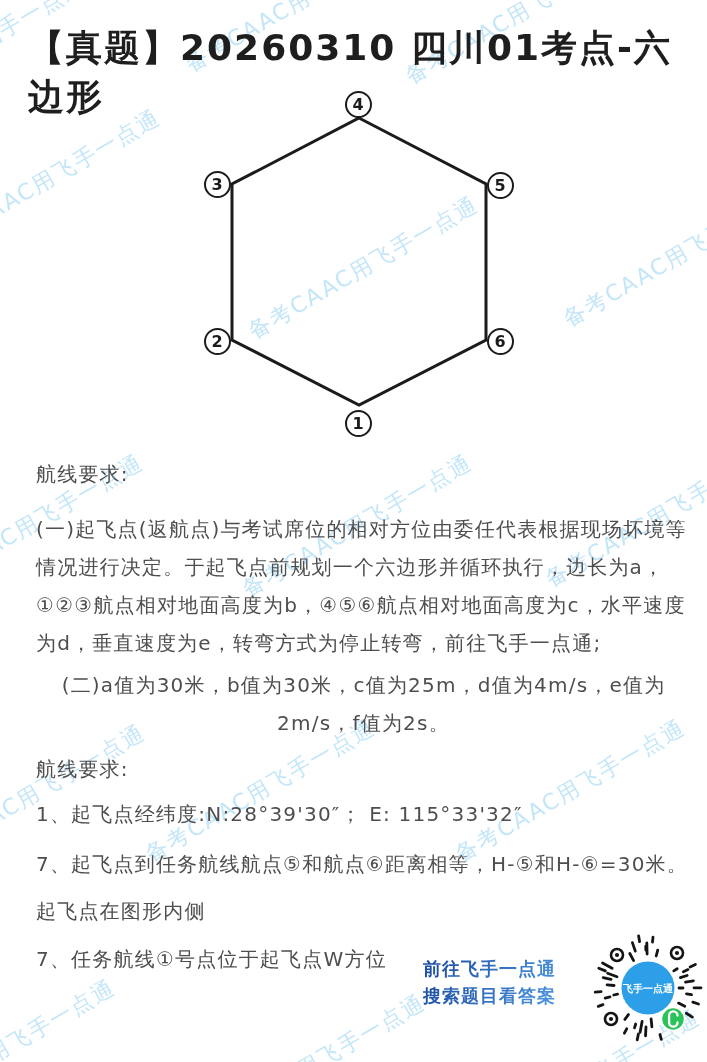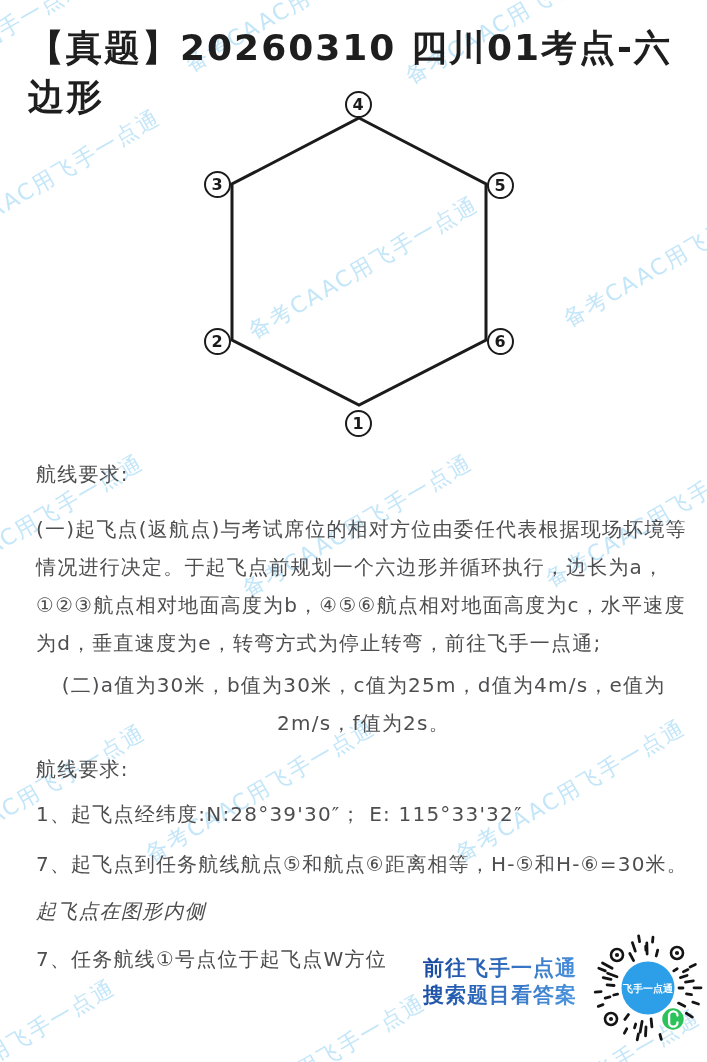--- a/index.html
+++ b/index.html
@@ -38,25 +38,25 @@
     color:var(--body-color,#4e4e50);
     font-size:20px;line-height:38px;letter-spacing:1.2px;
   }
   .content p{margin:0;}
   .p-route{margin-bottom:17px !important;}
   .p-1{margin-bottom:4px !important;}
   .p-2{margin-bottom:8px !important;text-align:center;}
   .p-add{margin-bottom:7px !important;}
   .p-c1{margin-bottom:12px !important;}
   .p-c2{margin-bottom:9px !important;}
-  .p-note{margin-bottom:10px !important;font-style:italic;}
+  .p-note{margin-bottom:10px !important;}
   
   .cta{
     position:absolute;left:423px;top:955px;z-index:3;
-    font-size:21px;font-weight:bold;line-height:27px;letter-spacing:1px;
+    font-size:18px;font-weight:bold;line-height:27px;letter-spacing:1px;
     background:linear-gradient(115deg,var(--cta-dark,#17479e),var(--cta-light,#4e97e0));
     -webkit-background-clip:text;background-clip:text;
     -webkit-text-fill-color:transparent;color:#2160b8;
   }
   
   .qr{position:absolute;left:592px;top:930px;width:112px;height:120px;z-index:3;}
 </style>
 </head>
 <body>
 

